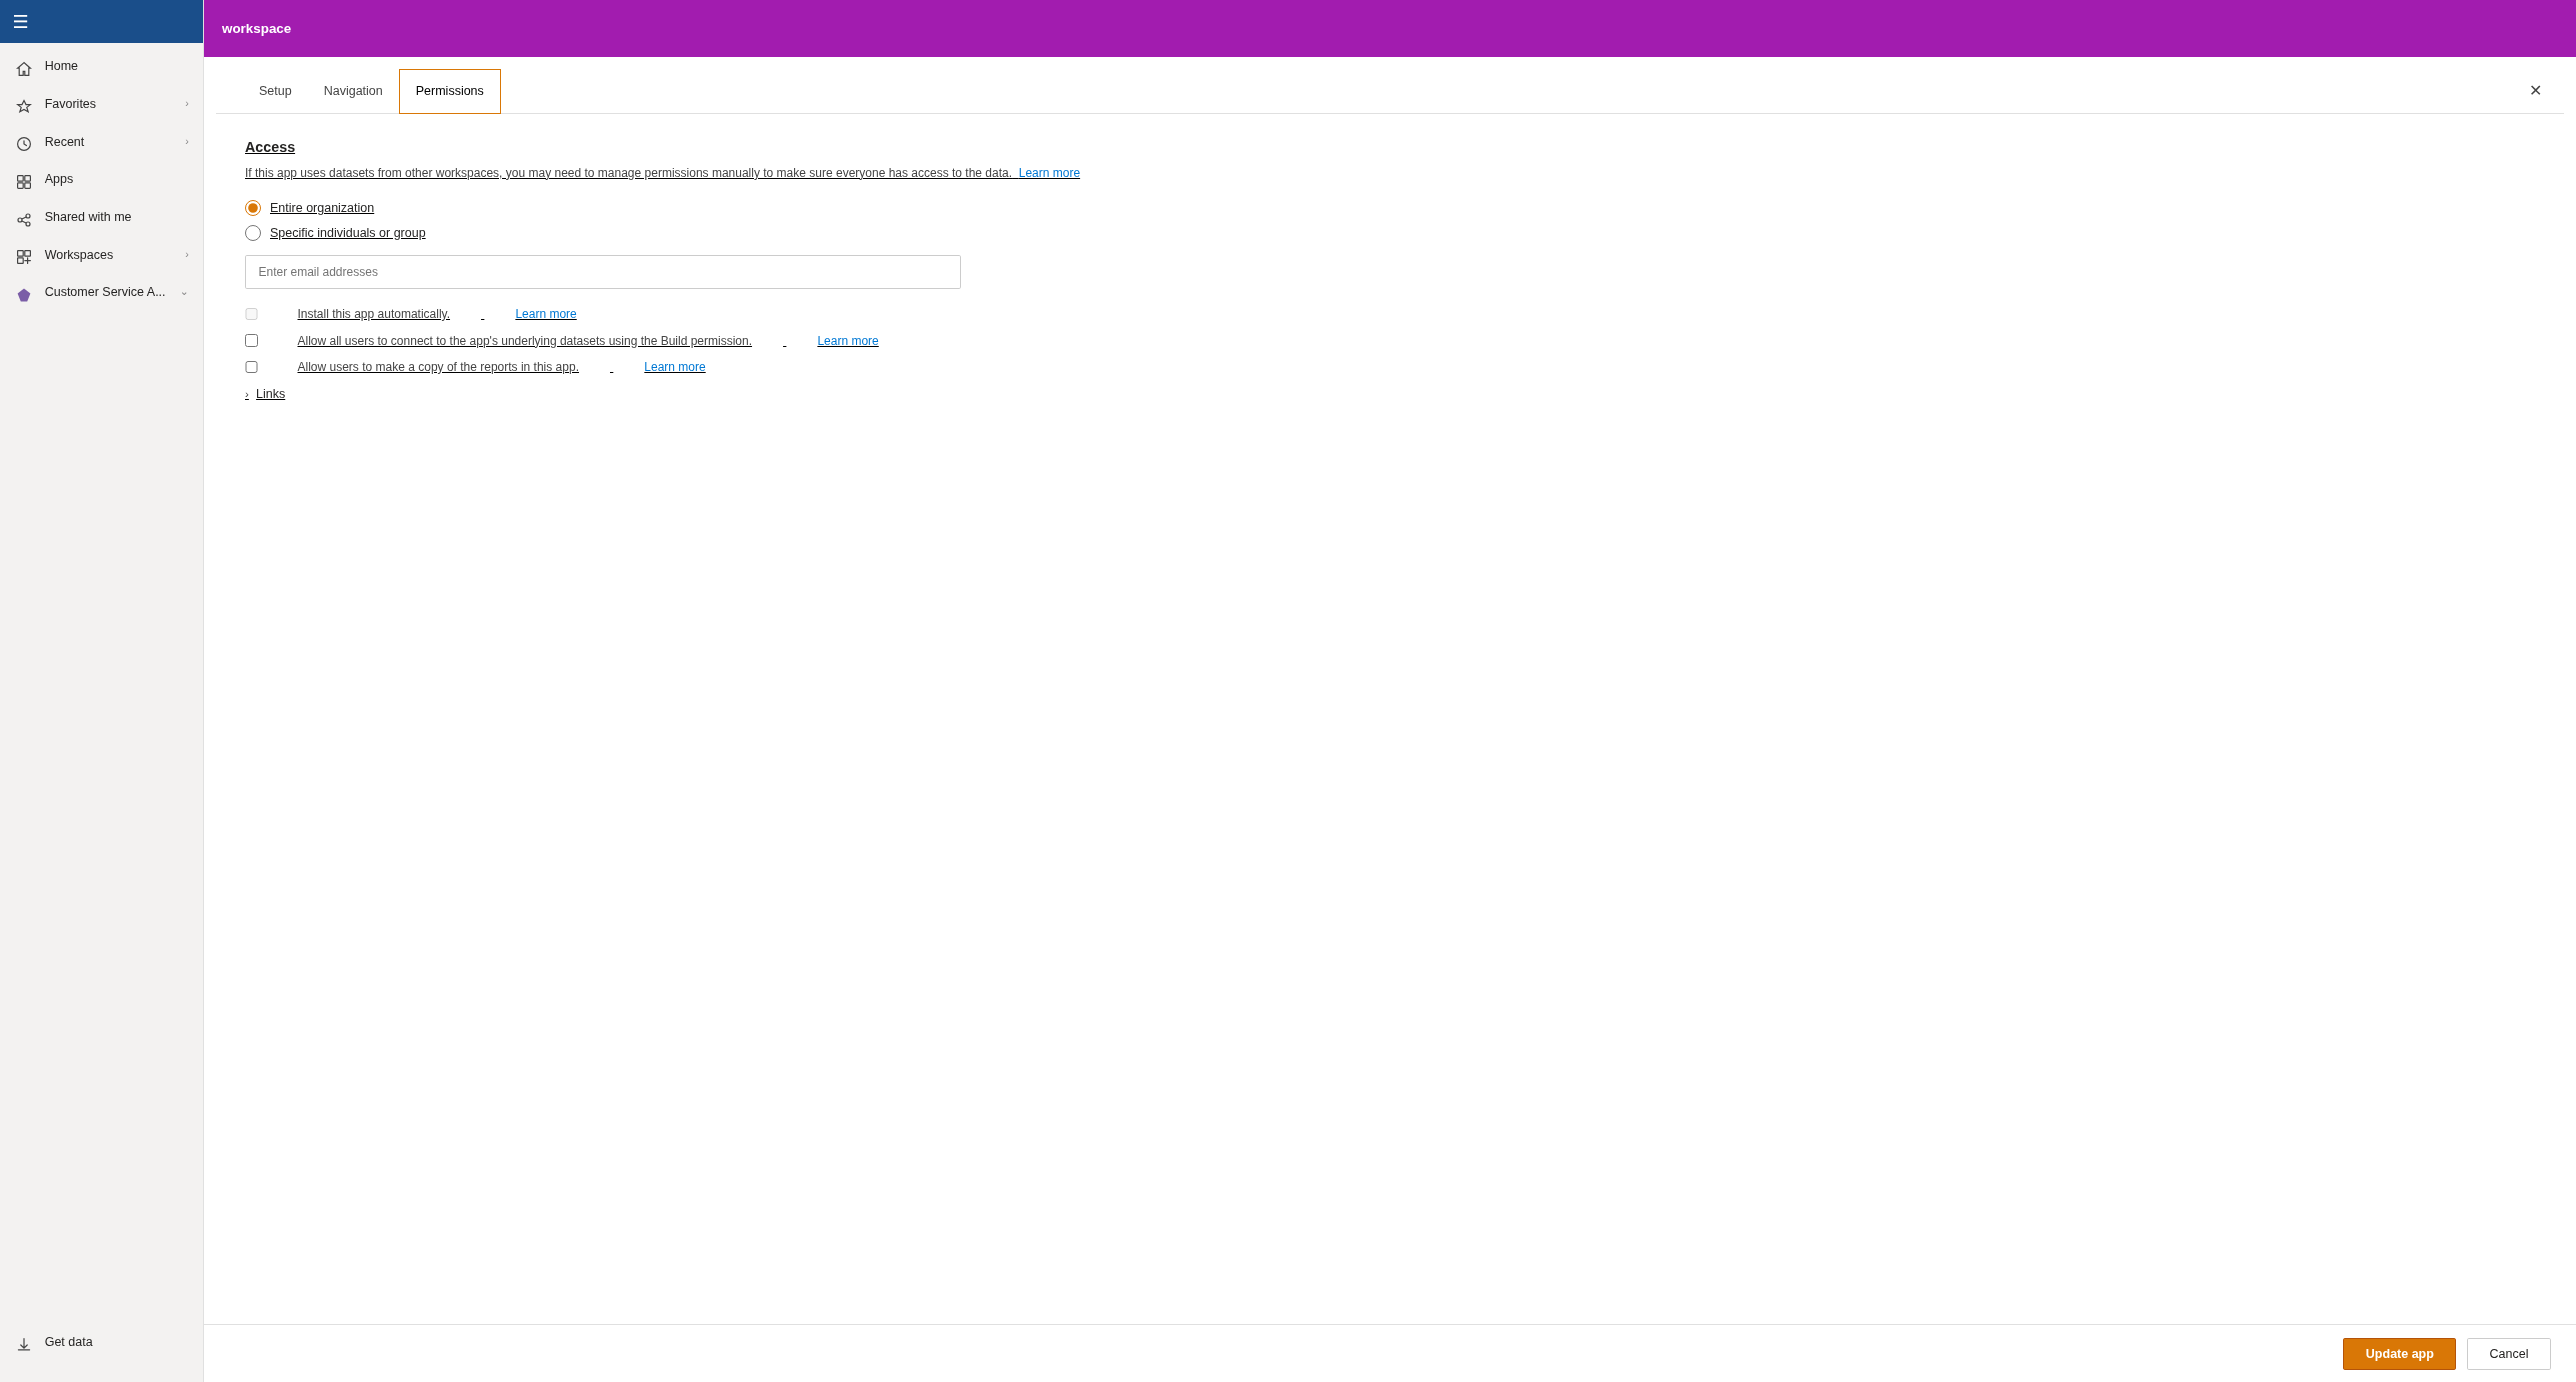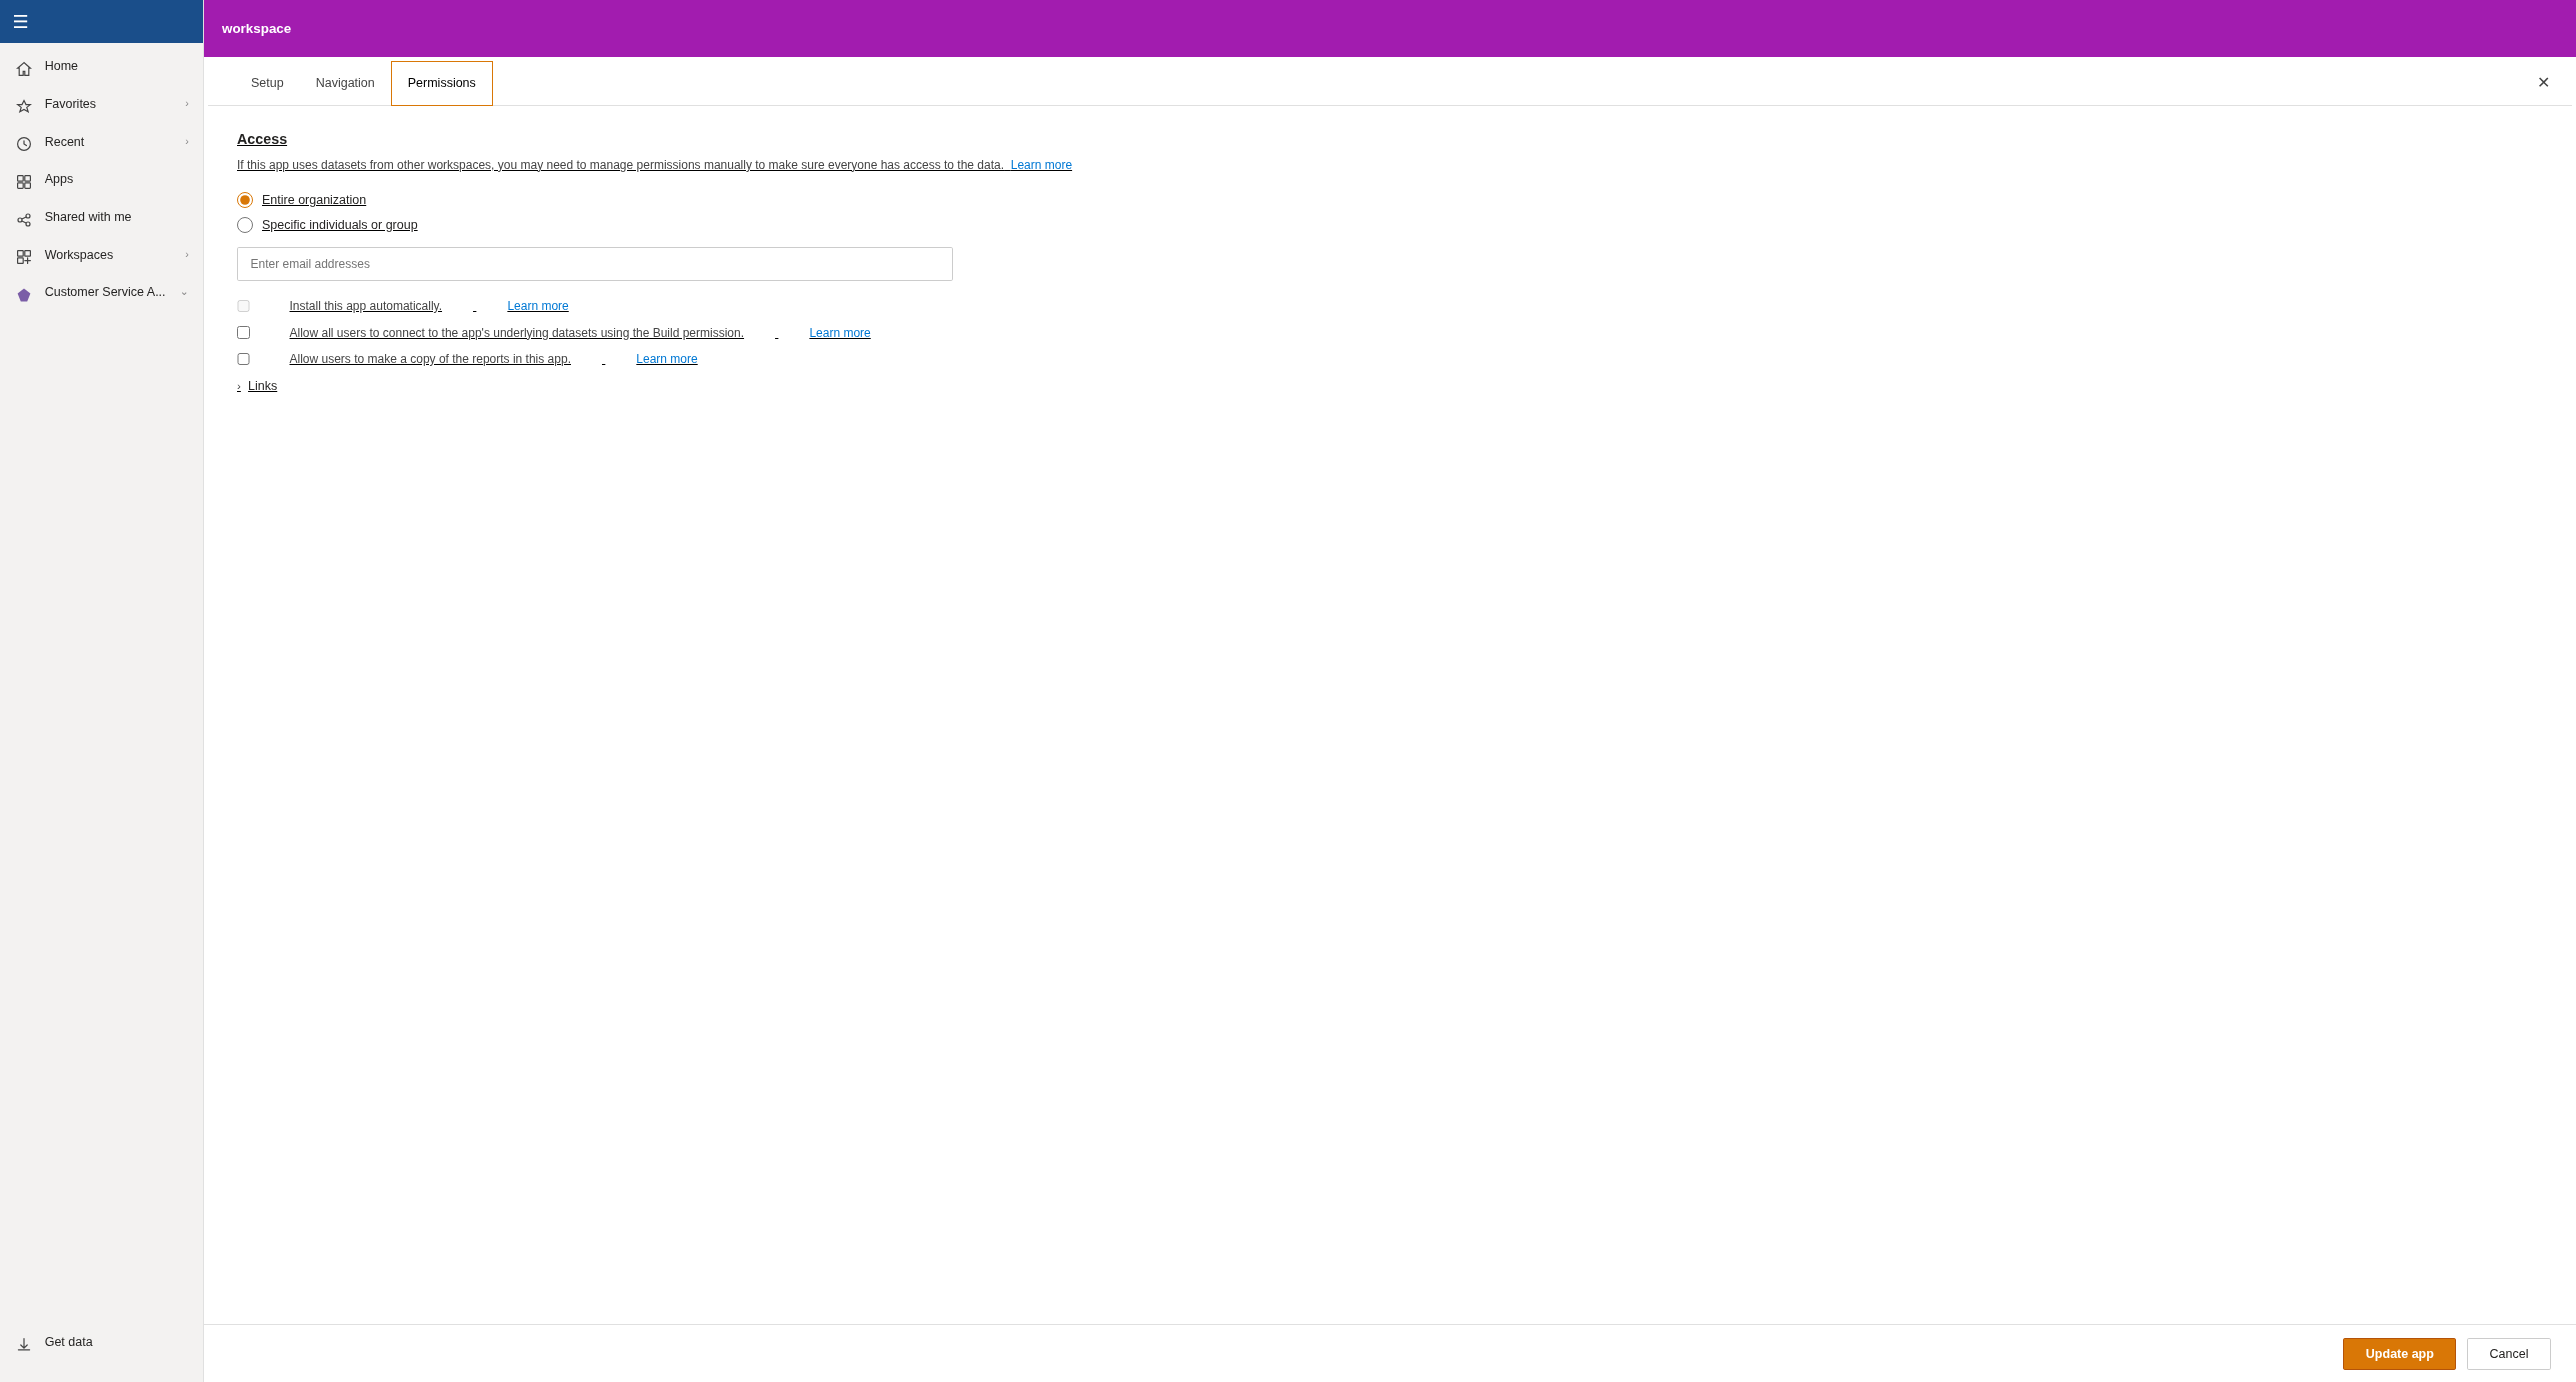--- a/index.html
+++ b/index.html
@@ -77,21 +77,21 @@
     .top-bar-title {
       color: white;
       font-size: 13.4px;
       font-weight: 600;
     }
 
     
     .content {
       flex: 1;
       overflow-y: auto;
-      padding: 4px;
+      padding: 12px;
       background: white;
       position: relative;
     }
 
     
     .tabs-bar {
       display: flex;
       align-items: center;
       border-bottom: 0.9px solid #e0e0e0;
       padding: 0 27px;

